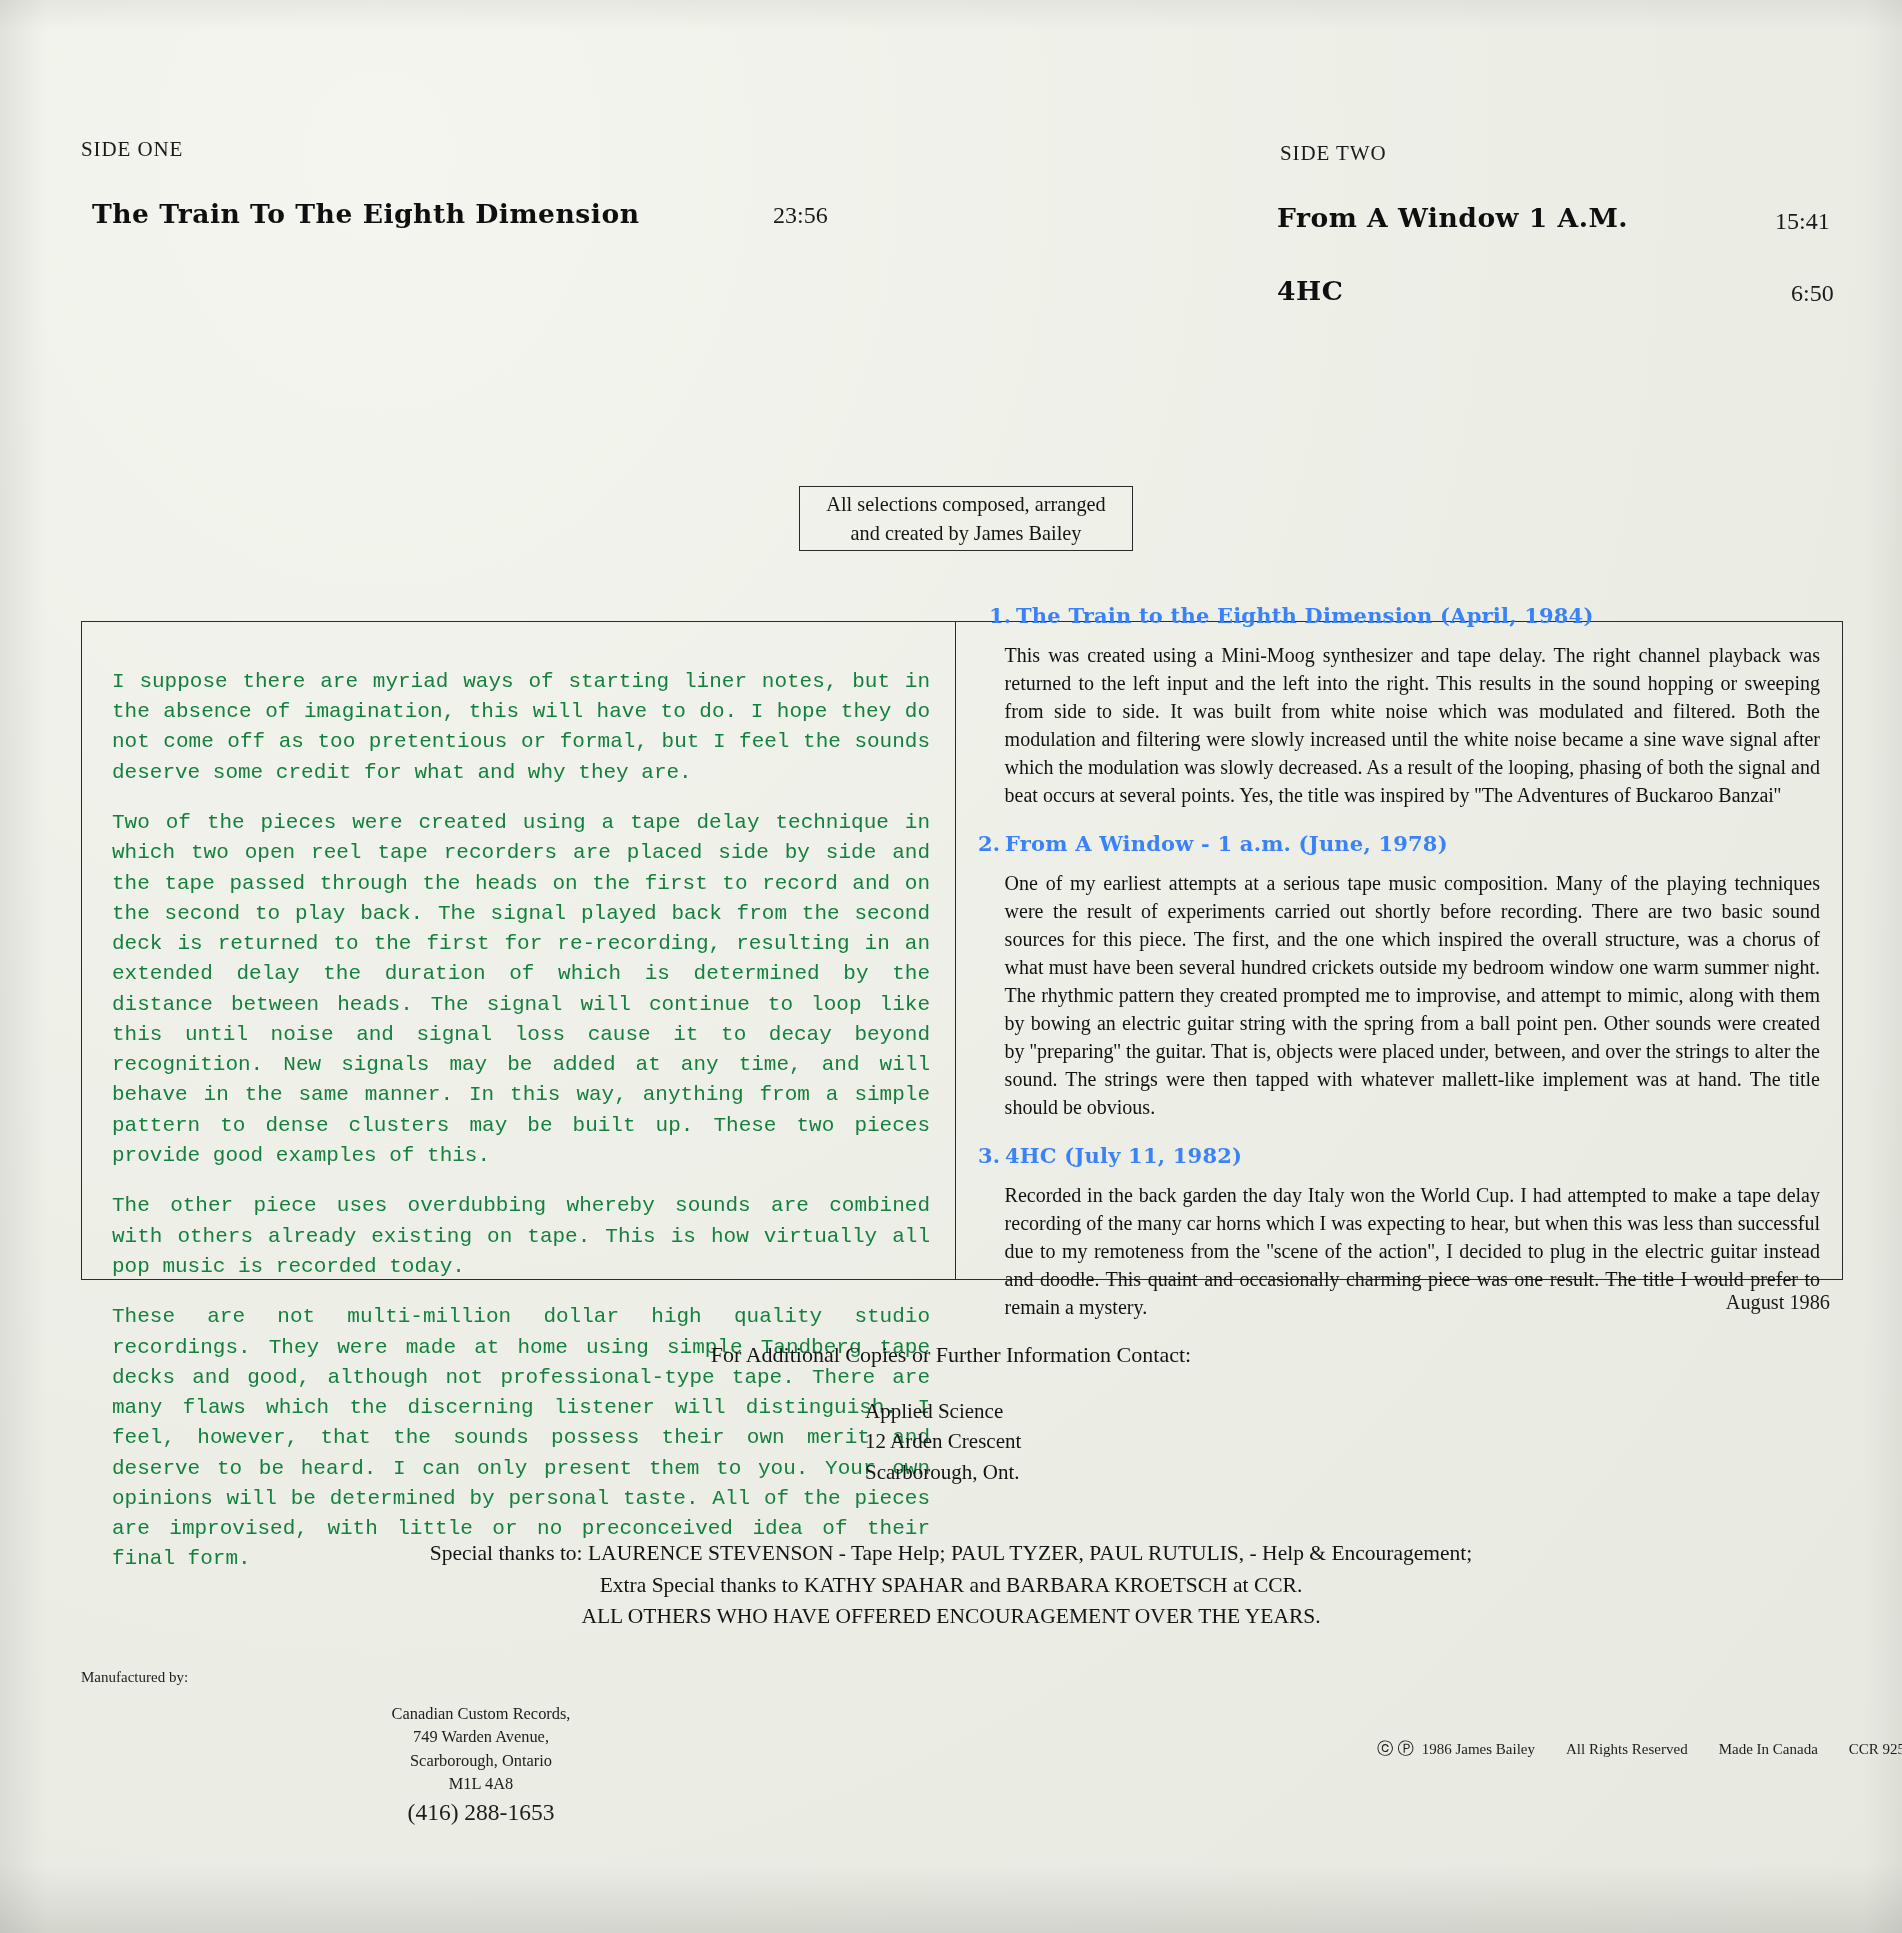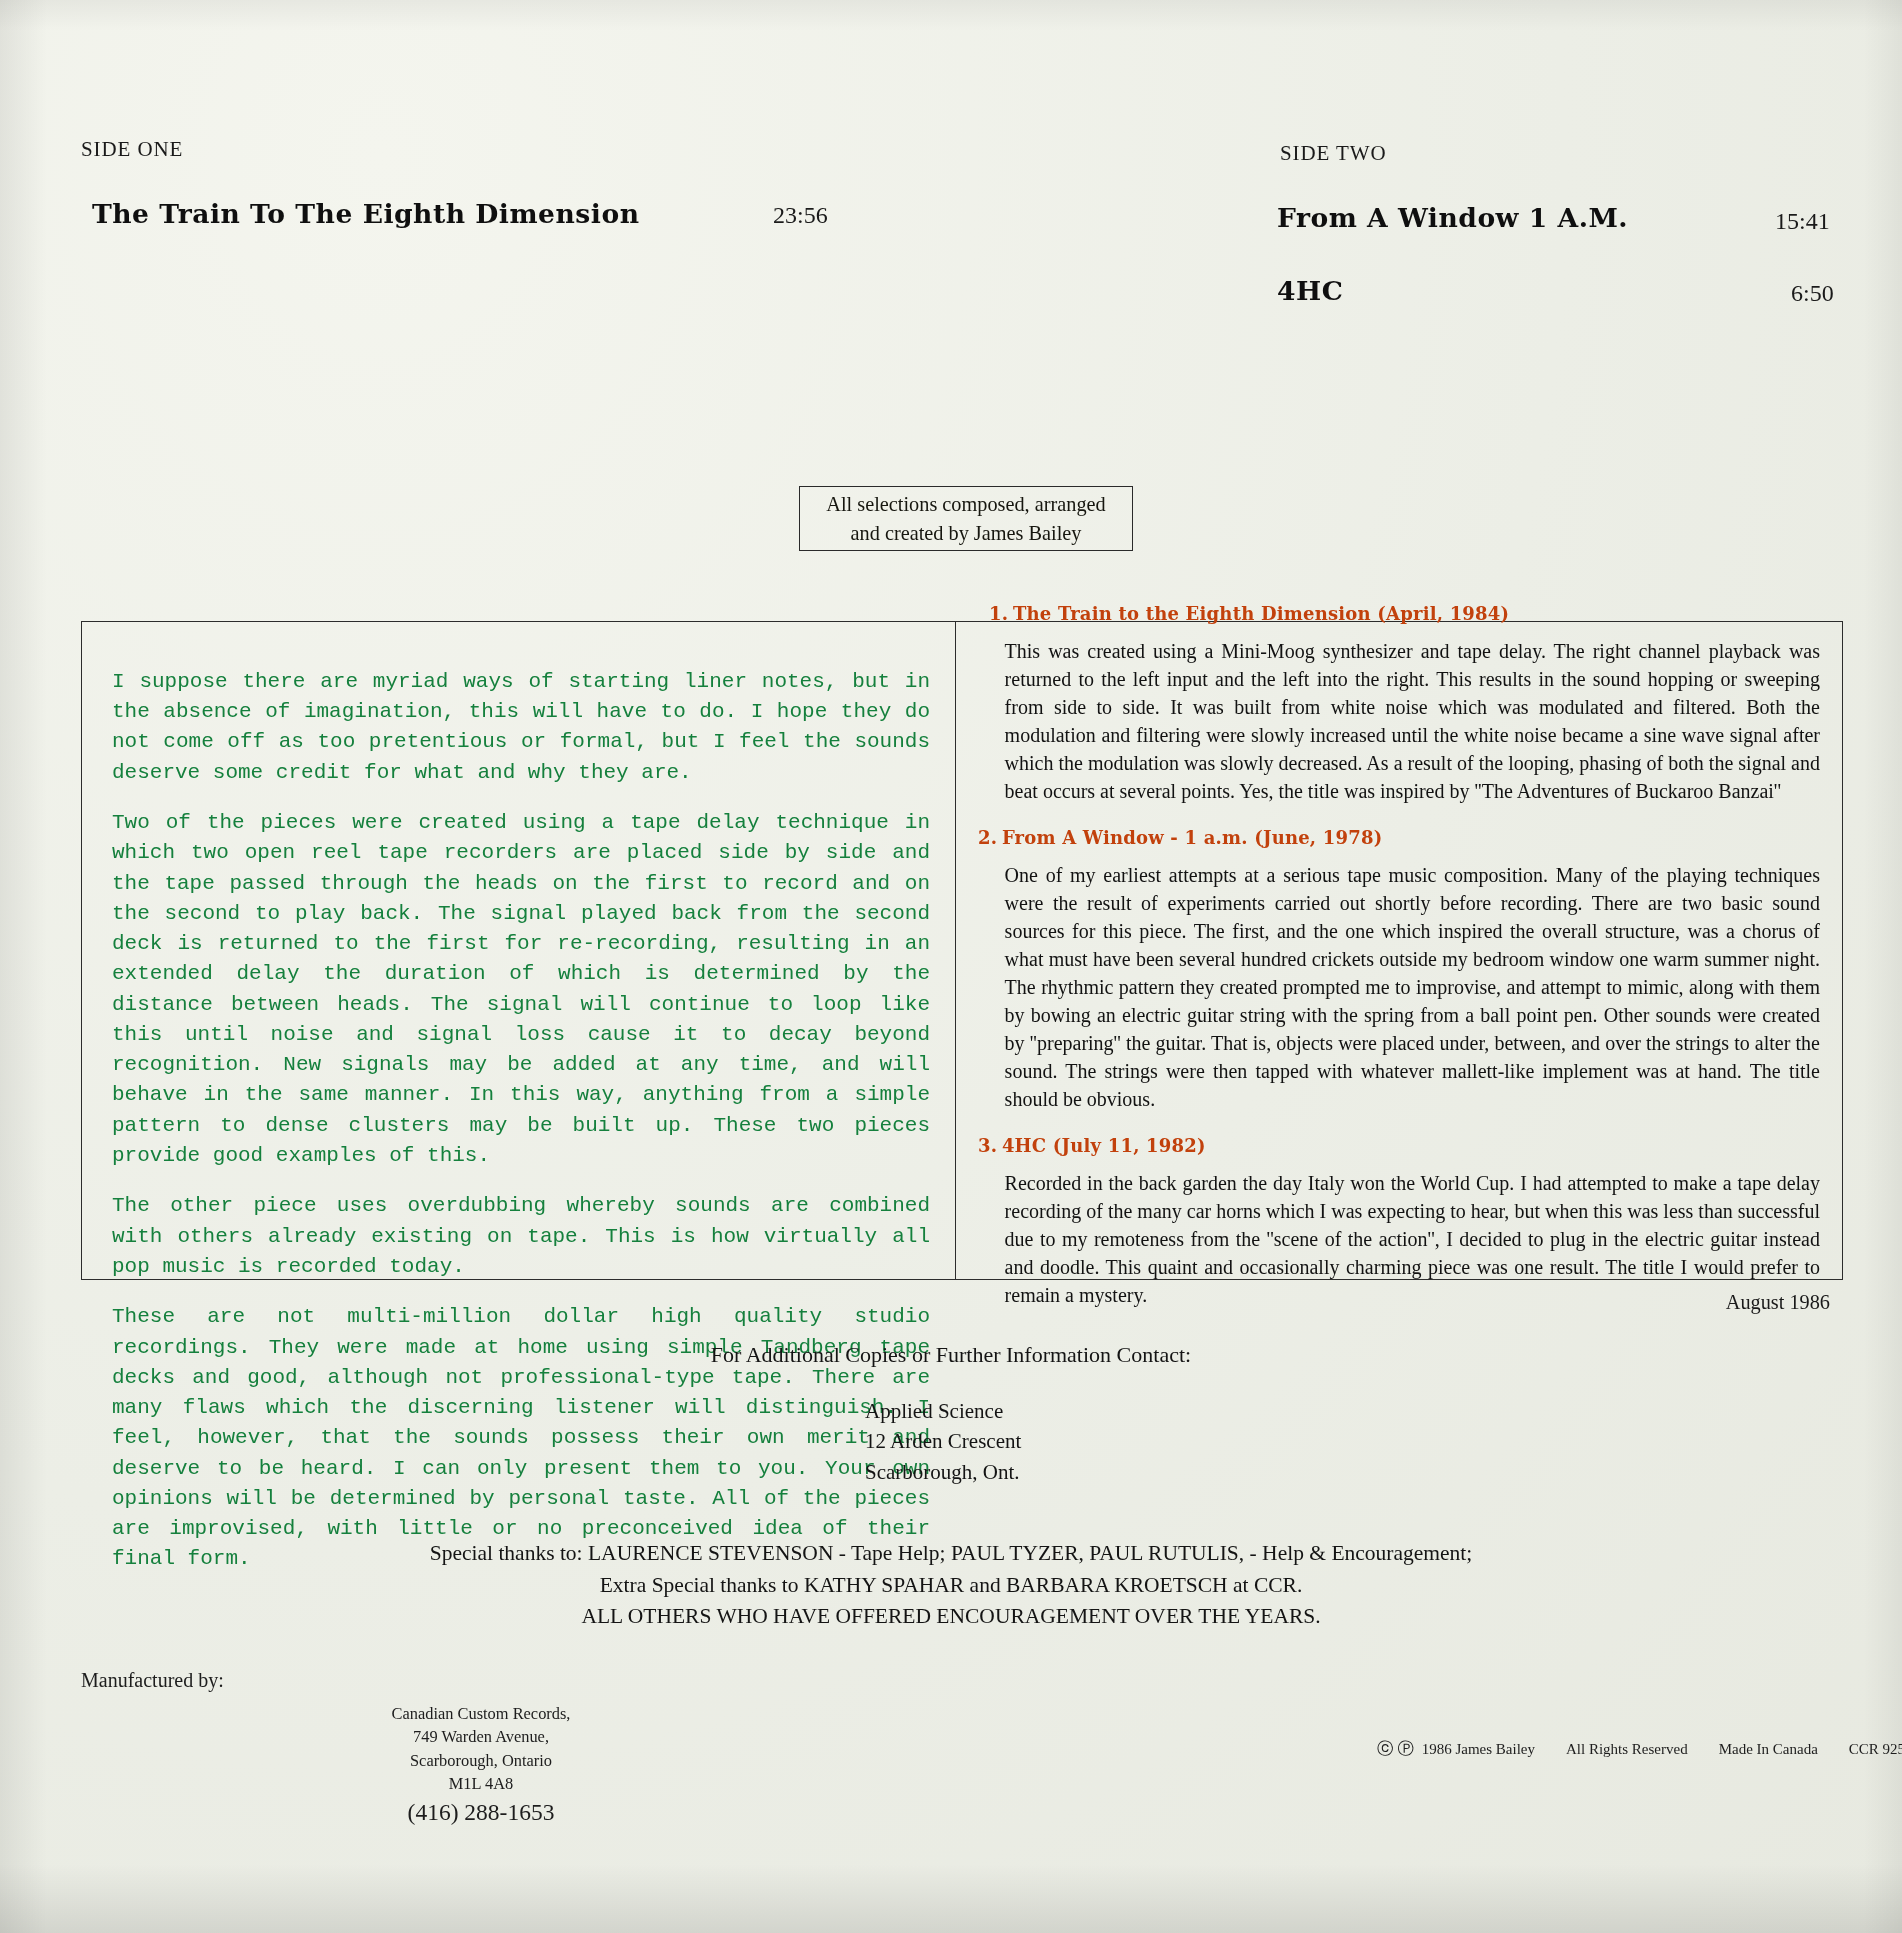--- a/index.html
+++ b/index.html
@@ -131,22 +131,22 @@
     font-size: 21px;
     line-height: 1.44;
     text-align: justify;
     color: #15803d;
   }
 
   
   .note-head {
     font-family: "DejaVu Serif", serif;
     font-weight: bold;
-    font-size: 18px;
-    color: #c2410c;
+    font-size: 21px;
+    color: #3b82f6;
     letter-spacing: 0.2px;
   }
   .note-head .num { margin-right: 4.7px; }
   .note-body {
     margin: 13.3px 0 22px 26.6px;
     font-family: "Liberation Serif", serif;
     font-size: 20px;
     line-height: 1.40;
     text-align: justify;
     color: #121212;
@@ -195,21 +195,21 @@
     line-height: 1.47;
     color: #141414;
   }
 
   
   #manufactured-by {
     position: absolute;
     left: 81px;
     top: 1669px;
     font-family: "Liberation Serif", serif;
-    font-size: 20px;
+    font-size: 15px;
     color: #1d1d1d;
   }
   #manufacturer-block {
     position: absolute;
     left: 352px;
     top: 1666px;
     width: 258px;
     text-align: center;
     font-family: "Liberation Serif", serif;
     font-size: 16.4px;

